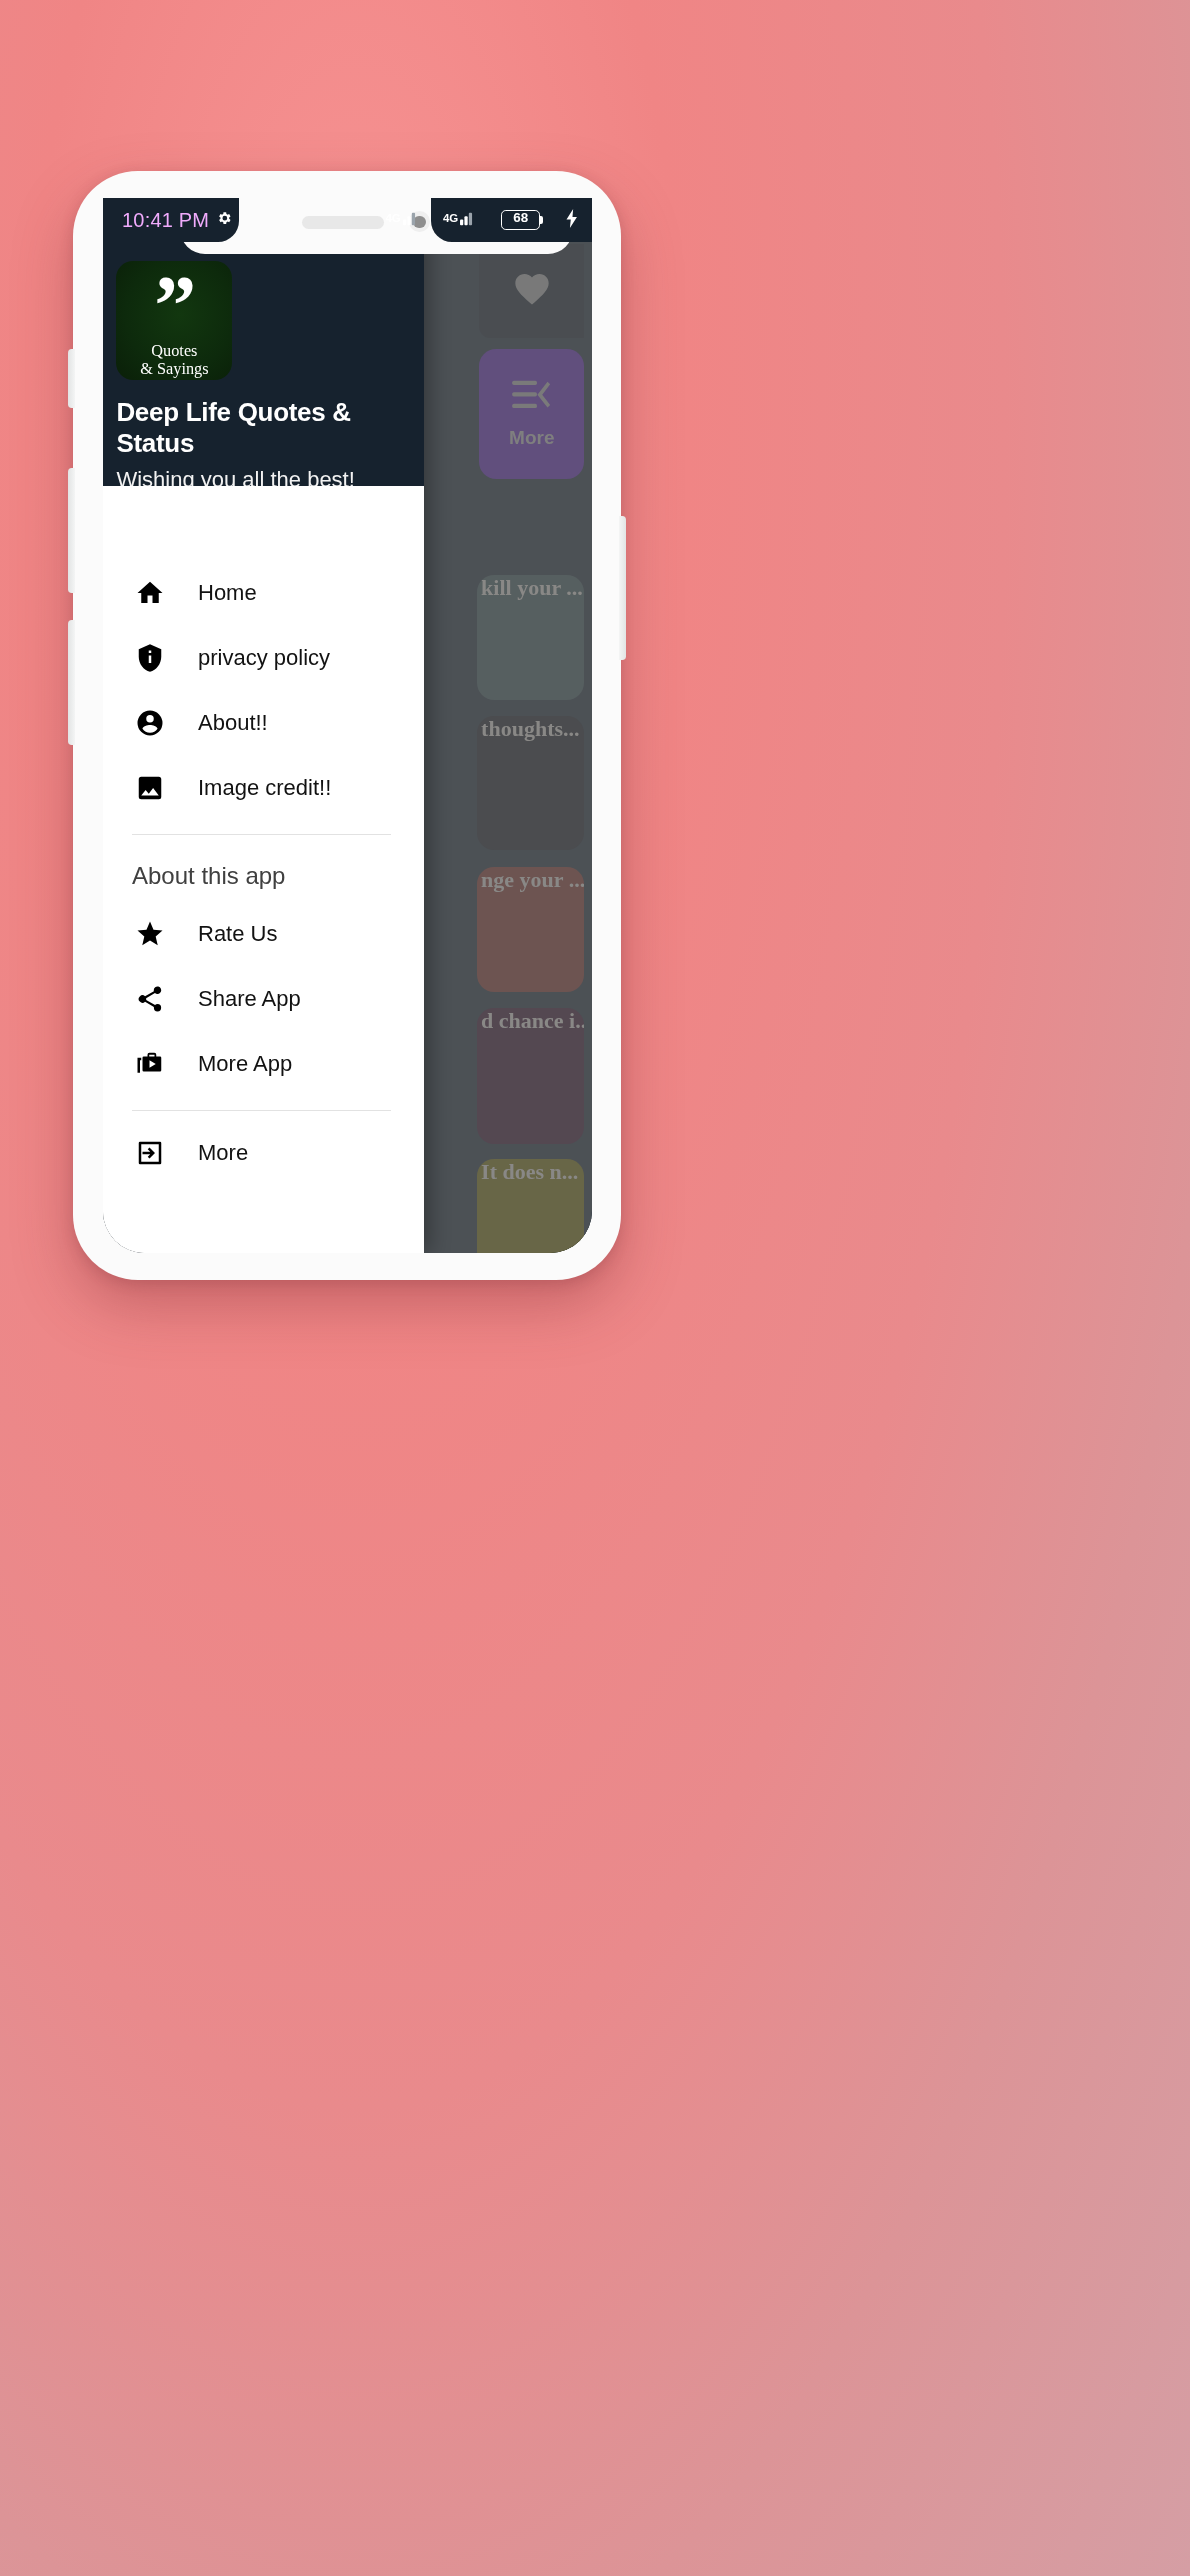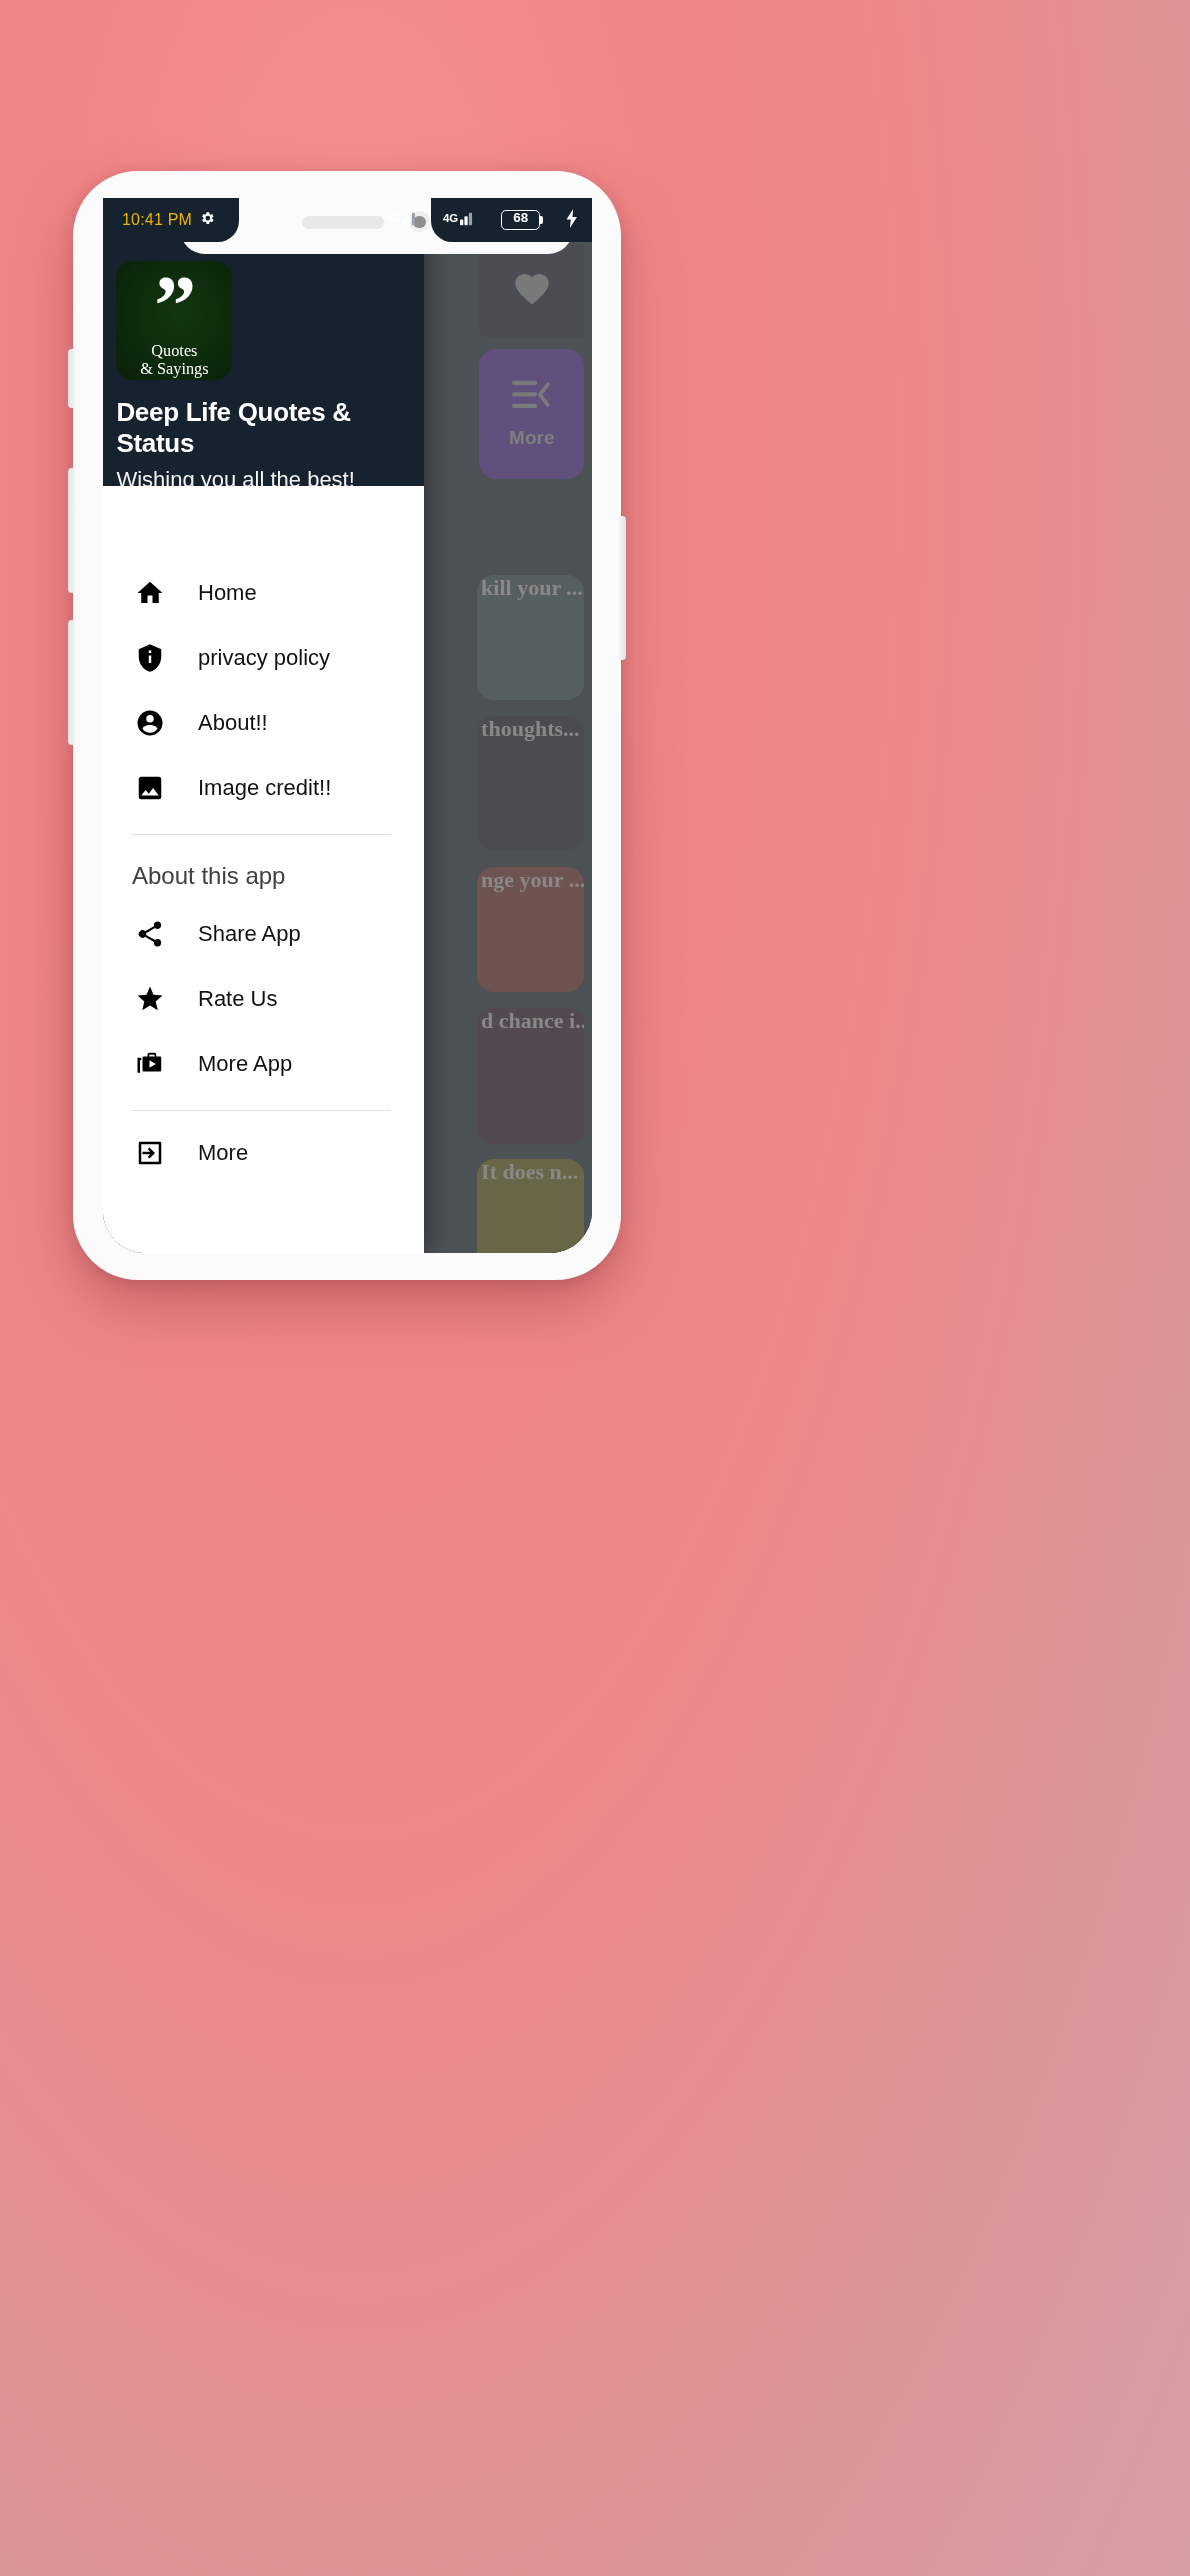--- a/index.html
+++ b/index.html
@@ -345,32 +345,32 @@
               </span>
               <span class="menu-label">Image credit!!</span>
             </div>
           </div>
         <div class="menu-divider"></div>
         <div class="section-title">About this app</div>
         <div id="menu-secondary">
             <div class="menu-item">
               <span class="menu-icon">
                 <svg viewBox="0 0 24 24">
+                  <path d="M12 17.27 18.18 21l-1.64-7.03L22 9.24l-7.19-.62L12 2 9.19 8.62 2 9.24l5.46 4.73L5.82 21z"></path>
+                </svg>
+              </span>
+              <span class="menu-label">Rate Us</span>
+            </div>
+            <div class="menu-item">
+              <span class="menu-icon">
+                <svg viewBox="0 0 24 24">
                   <path d="M18 16.08a2.9 2.9 0 0 0-1.96.77L8.91 12.7a3.3 3.3 0 0 0 0-1.4l7.05-4.11A2.99 2.99 0 1 0 15 5c0 .24.04.47.09.7L8.04 9.81a3 3 0 1 0 0 4.38l7.12 4.16c-.05.21-.08.43-.08.65a2.92 2.92 0 1 0 2.92-2.92z"></path>
                 </svg>
               </span>
               <span class="menu-label">Share App</span>
-            </div>
-            <div class="menu-item">
-              <span class="menu-icon">
-                <svg viewBox="0 0 24 24">
-                  <path d="M12 17.27 18.18 21l-1.64-7.03L22 9.24l-7.19-.62L12 2 9.19 8.62 2 9.24l5.46 4.73L5.82 21z"></path>
-                </svg>
-              </span>
-              <span class="menu-label">Rate Us</span>
             </div>
             <div class="menu-item">
               <span class="menu-icon">
                 <svg viewBox="0 0 24 24">
                   <path d="M2 7v12h2V9h1V7H2z"></path>
                   <path d="M20 6h-3V4.5A1.5 1.5 0 0 0 15.5 3h-4A1.5 1.5 0 0 0 10 4.5V6H7a1 1 0 0 0-1 1v10a1 1 0 0 0 1 1h13a1 1 0 0 0 1-1V7a1 1 0 0 0-1-1zm-8.6-1.5h4.2V6h-4.2V4.5zM11.6 15V9l5 3-5 3z"></path>
                 </svg>
               </span>
               <span class="menu-label">More App</span>
             </div>
@@ -395,21 +395,21 @@
   <div style="position:absolute;left:107px;top:27px;width:393px;height:56px;background:#fbfbfb;border-radius:0 0 25px 25px;">
     <div style="position:absolute;left:122px;top:18px;width:82px;height:12.5px;background:#e8e8e8;border-radius:6.7px;"></div>
     <div style="position:absolute;left:229px;top:13.4px;width:21px;height:21px;background:#efefef;border-radius:50%;display:flex;align-items:center;justify-content:center;">
       <div style="width:12.5px;height:12.5px;background:#8e8e8e;border-radius:50%;"></div>
     </div>
   </div>
 
   <div style="position:absolute;left:30px;top:27px;width:489px;height:56px;pointer-events:none;">
 
     <div style="position:absolute;left:0;top:0;width:136px;height:44px;background:#16222e;border-radius:0 0 21px 0;display:flex;align-items:center;padding-left:19px;gap:6.7px;">
-      <span style="color:#eab308;font-size:16px;letter-spacing:0.2px;">10:41 PM</span>
+      <span style="color:#f0abfc;font-size:20px;letter-spacing:0.2px;">10:41 PM</span>
       <span>
         <svg width="16.3" height="16.3" viewBox="0 0 24 24" fill="#ffffff">
           <path d="M19.4 13a7.6 7.6 0 0 0 0-2l2-1.6-2-3.4-2.4 1a7.6 7.6 0 0 0-1.7-1L15 3.4h-4l-.3 2.6a7.6 7.6 0 0 0-1.7 1l-2.4-1-2 3.4 2 1.6a7.6 7.6 0 0 0 0 2l-2 1.6 2 3.4 2.4-1a7.6 7.6 0 0 0 1.7 1l.3 2.6h4l.3-2.6a7.6 7.6 0 0 0 1.7-1l2.4 1 2-3.4-2-1.6zM13 15.5A3.5 3.5 0 1 1 16.5 12 3.5 3.5 0 0 1 13 15.5z"></path>
         </svg>
       </span>
     </div>
 
     <div style="position:absolute;right:0;top:0;width:161px;height:44px;background:#16222e;border-radius:0 0 0 21px;display:flex;align-items:center;justify-content:flex-end;padding-right:12.5px;gap:21px;">
 
       <span style="display:flex;align-items:flex-end;gap:1.9px;">

